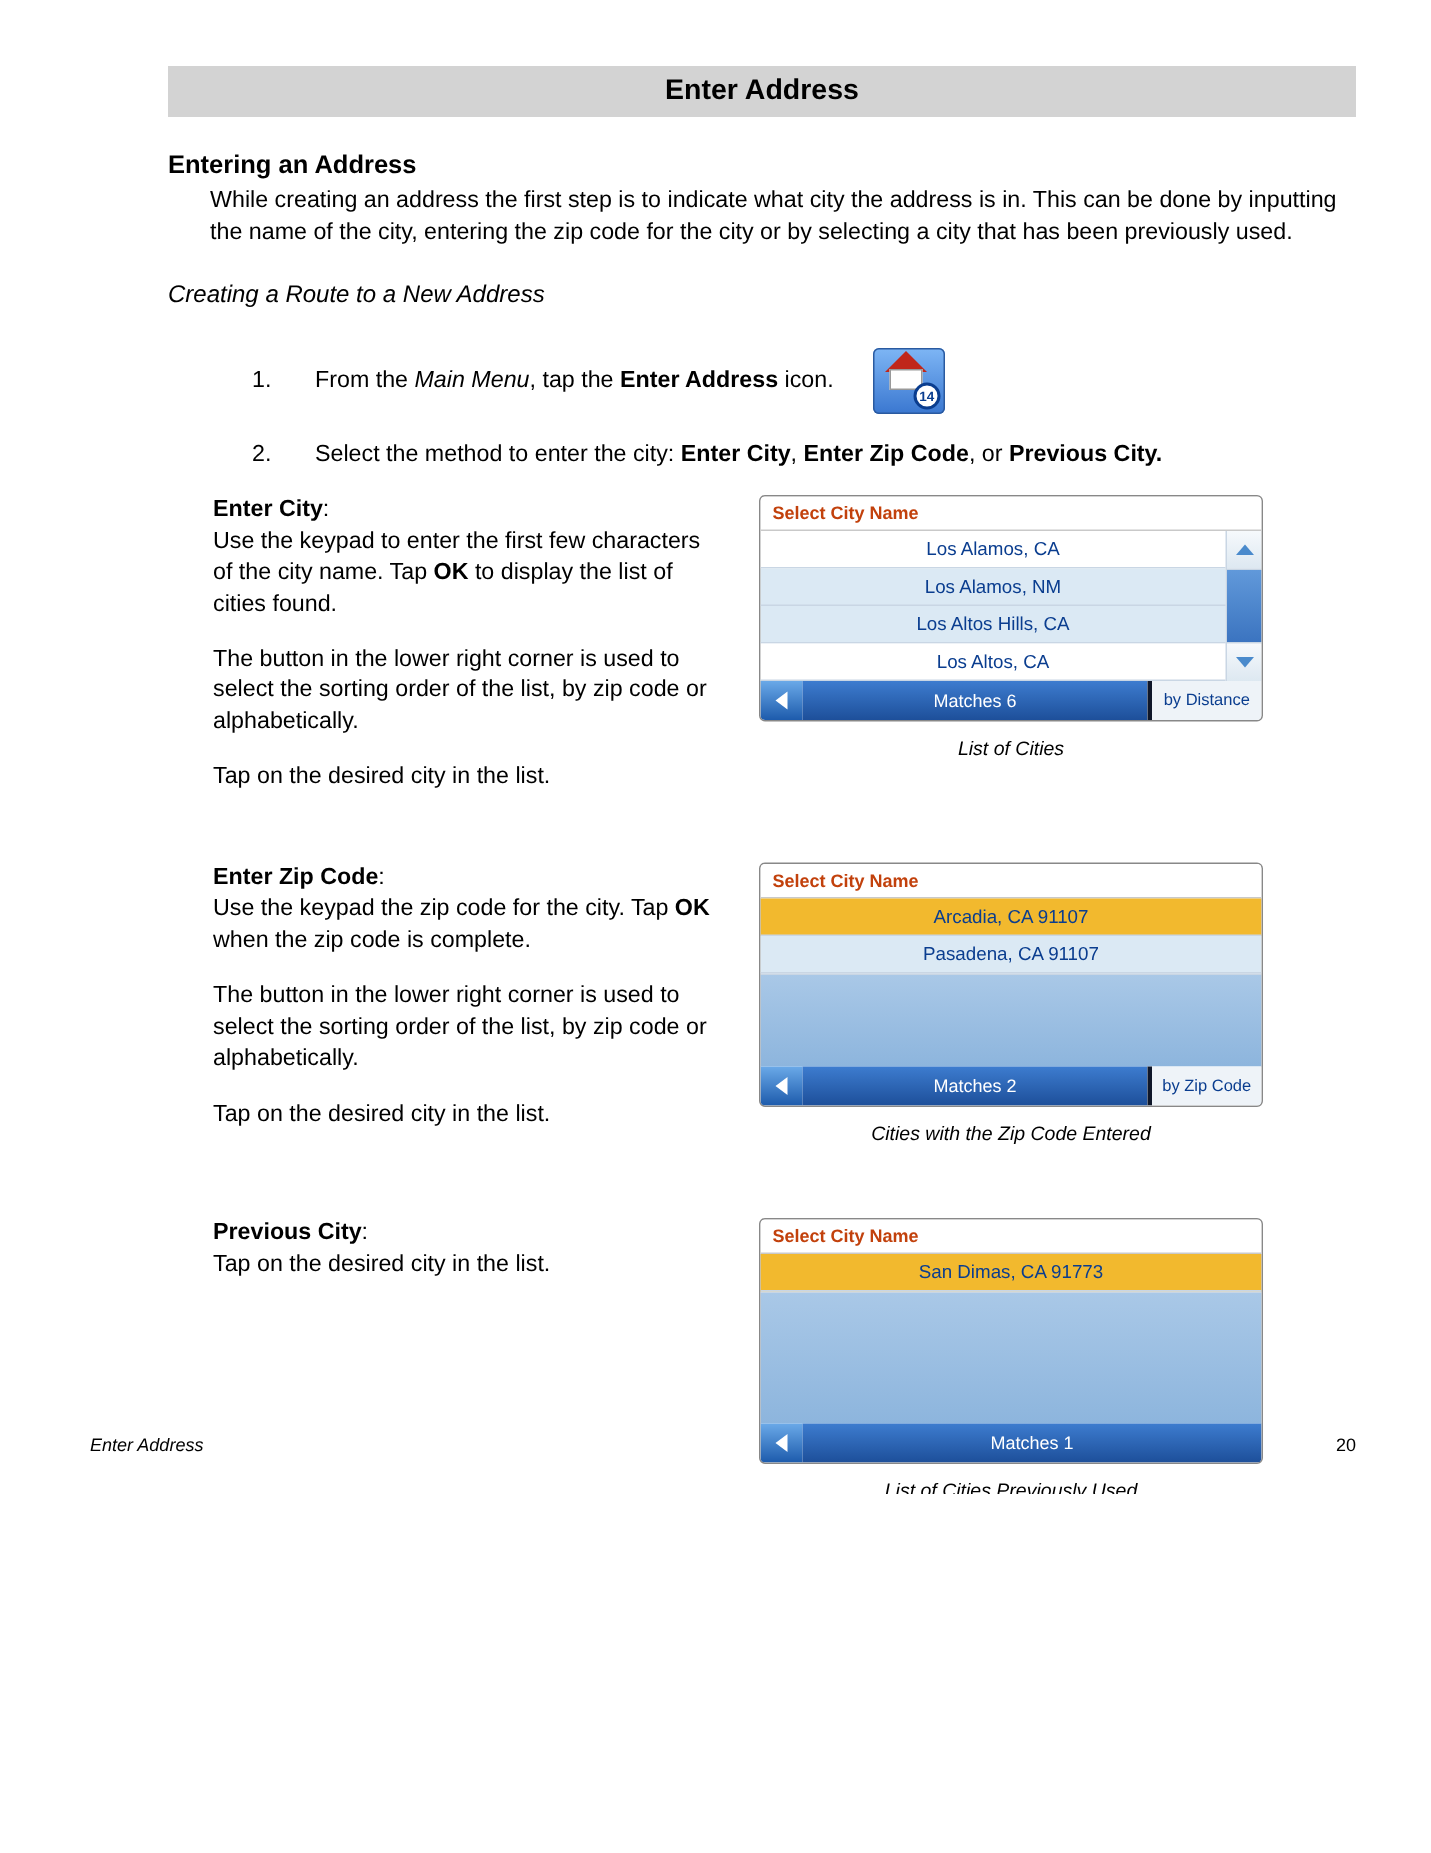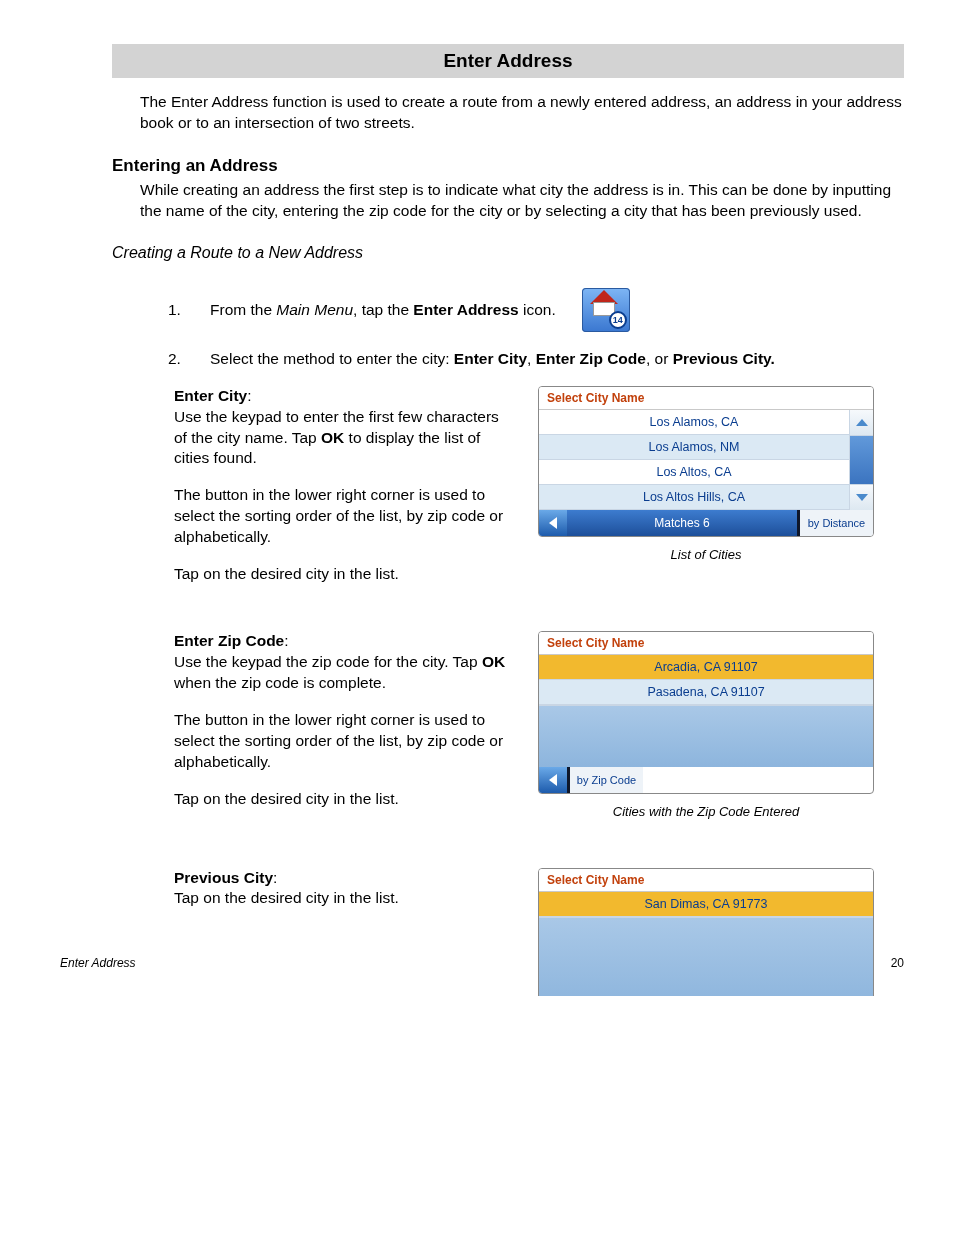--- a/index.html
+++ b/index.html
@@ -82,21 +82,21 @@
   }
   .mag {
     position:absolute; bottom:3px; right:3px;
     width:18px;height:18px;border-radius:50%;
     background:#fff;border:2px solid #0a3d8f;
     font-size:9px;font-weight:700;color:#0a3d8f;
     display:flex;align-items:center;justify-content:center;
   }
   .columns {
     display: flex;
-    margin-left: 114px;
+    margin-left: 82px;
     gap: 24px;
   }
   .left-col { width: 340px; font-size: 15.5px; line-height: 1.35; }
   .right-col { width: 336px; }
   .para { margin-bottom: 16px; }
   .section { margin-bottom: 42px; }
   .section.tight { margin-bottom: 30px; }
   .screenshot {
     border: 1px solid #888;
     border-radius: 4px;
@@ -186,21 +186,20 @@
     font-size:12px;
   }
   .footer .fl { font-style: italic; }
 </style>
 </head>
 <body>
 
 <div class="page">
   <div class="title-bar">Enter Address</div>
 
-  <div class="intro">The Enter Address function is used to create a route from a newly entered address, an address in your address book or to an intersection of two streets.</div>
 
   <div class="h2">Entering an Address</div>
   <div class="body-block">While creating an address the first step is to indicate what city the address is in.  This can be done by inputting the name of the city, entering the zip code for the city or by selecting a city that has been previously used.</div>
 
   <div class="h3">Creating a Route to a New Address</div>
 
   <div class="step-row">
     <span class="step-num">1.</span>
     <span class="step-text">
       <span>From the </span><span class="em">Main Menu</span><span>, tap the </span><span class="b">Enter Address</span><span> icon.</span>
@@ -227,22 +226,22 @@
       <div class="para">The button in the lower right corner is used to select the sorting order of the list, by zip code or alphabetically.</div>
       <div class="para">Tap on the desired city in the list.</div>
     </div>
     <div class="right-col">
       <div class="screenshot">
         <div class="ss-title">Select City Name</div>
         <div class="ss-body">
           <div class="ss-list padded">
             <div class="ss-row row-blue0">Los Alamos, CA</div>
             <div class="ss-row row-blue1">Los Alamos, NM</div>
+            <div class="ss-row row-blue1">Los Altos Hills, CA</div>
             <div class="ss-row row-blue0">Los Altos, CA</div>
-            <div class="ss-row row-blue1">Los Altos Hills, CA</div>
           </div>
           <div class="scroll-col">
             <div class="scroll-btn">
                 <span class="tri-up"></span>
               </div>
             <div class="scroll-track"></div>
             <div class="scroll-btn">
                 <span class="tri-dn"></span>
               </div>
           </div>
@@ -269,20 +268,21 @@
       <div class="screenshot">
         <div class="ss-title">Select City Name</div>
         <div class="ss-body">
           <div class="ss-list">
             <div class="ss-row row-gold">Arcadia, CA 91107</div>
             <div class="ss-row row-blue1">Pasadena, CA 91107</div>
             <div class="blank-area" style="height:62px"></div>
           </div>
           <div class="ss-footer">
             <div class="ff-back"></div>
+            <div class="ff-mid">Matches  2</div>
             <div class="ff-sort">by Zip Code</div>
           </div>
         </div>
       </div>
       <div class="caption">Cities with the Zip Code Entered</div>
     </div>
   </div>
 
   <div class="columns section">
     <div class="left-col">

